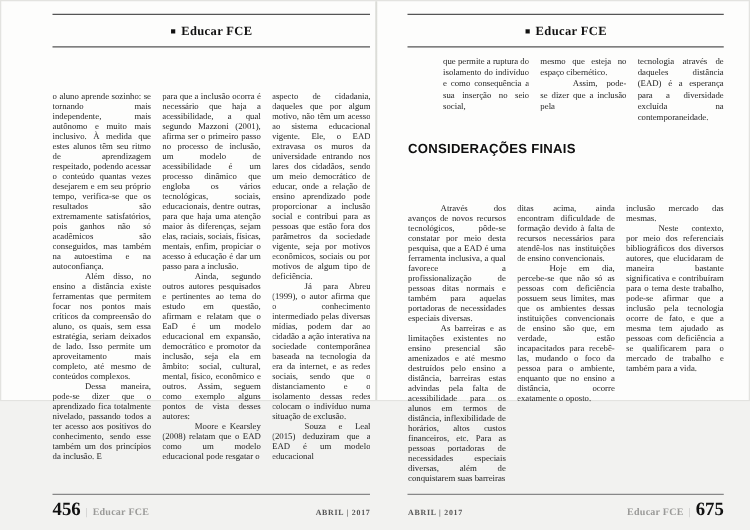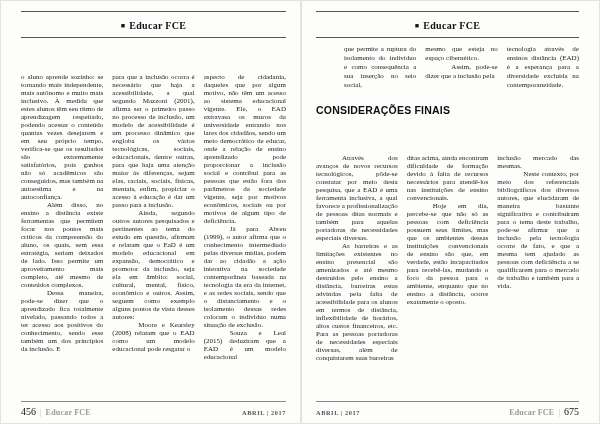--- a/index.html
+++ b/index.html
@@ -2,22 +2,22 @@
 <html lang="pt"><head>
 <meta charset="utf-8">
 <style>
   html,body{margin:0;padding:0;}
   body{
     width:600px;height:424px;background:#f2f2f0;
     font-family:"Liberation Serif","DejaVu Serif",serif;
     color:#1b1b1b;
   }
   .spread{
-    position:relative;display:flex;width:600px;height:424px;
-    background:#fdfdfc;box-sizing:border-box;border:1px solid #e3e3e0;
+    position:relative;display:flex;width:600px;height:321px;
+    background:#fdfdfc;box-sizing:border-box;border:1px solid #e3e3e0;padding-left:21px;
   }
   .spine{
     position:absolute;left:299px;top:0;width:2px;height:100%;
     background:linear-gradient(to right,#eceee9,#d8d8d4,#eceee9);
   }
   .page{
     width:300px;height:424px;box-sizing:border-box;
     display:flex;flex-direction:column;
     padding:10px 14px 8px 20px;
   }
@@ -40,21 +40,21 @@
   .section-heading{
     font-family:"Liberation Sans","DejaVu Sans",sans-serif;
     font-weight:bold;font-size:10.5px;letter-spacing:.2px;color:#0e0e0e;
     margin:6px 0 10px 0;flex:none;
   }
   .page-footer{
     flex:none;border-top:1px solid #888;margin-top:6px;padding-top:4px;
     display:flex;justify-content:space-between;align-items:baseline;
   }
   .fgroup{display:flex;align-items:baseline;gap:4px;}
-  .page-num{font-weight:normal;font-size:10px;color:#111;}
+  .page-num{font-weight:bold;font-size:15px;color:#111;}
   .fsep{color:#c0c0c0;font-size:8px;}
   .fbrand{font-weight:bold;font-size:8px;color:#9a9a98;letter-spacing:.2px;}
   .fdate{font-size:6.3px;color:#555;letter-spacing:.6px;font-weight:bold;}
 </style>
 </head>
 <body>
 
 <div class="spread">
 
   <div class="page left">
@@ -95,21 +95,21 @@
 
     <div class="intro-row">
       <div class="intro-col">
         <p class="para cont">que permite a ruptura do isolamento do indivíduo e como consequência a sua inserção no seio social,</p>
       </div>
       <div class="intro-col">
         <p class="para cont">mesmo que esteja no espaço cibernético.</p>
         <p class="para">Assim, pode-se dizer que a inclusão pela</p>
       </div>
       <div class="intro-col">
-        <p class="para cont">tecnologia através de ensinos distância (EAD) é a esperança para a diversidade excluída na contemporaneidade.</p>
+        <p class="para cont">tecnologia através de daqueles distância (EAD) é a esperança para a diversidade excluída na contemporaneidade.</p>
       </div>
     </div>
 
     <div class="section-heading">CONSIDERAÇÕES FINAIS</div>
 
     <div class="cols">
       <div class="col">
         <p class="para">Através dos avanços de novos recursos tecnológicos, pôde-se constatar por meio desta pesquisa, que a EAD é uma ferramenta inclusiva, a qual favorece a profissionalização de pessoas ditas normais e também para aquelas portadoras de necessidades especiais diversas.</p>
         <p class="para">As barreiras e as limitações existentes no ensino presencial são amenizados e até mesmo destruídos pelo ensino a distância, barreiras estas advindas pela falta de acessibilidade para os alunos em termos de distância, inflexibilidade de horários, altos custos financeiros, etc. Para as pessoas portadoras de necessidades especiais diversas, além de conquistarem suas barreiras</p>
       </div>

